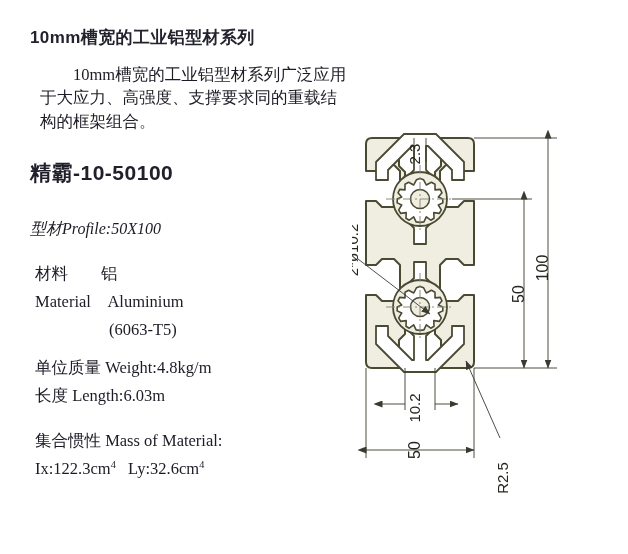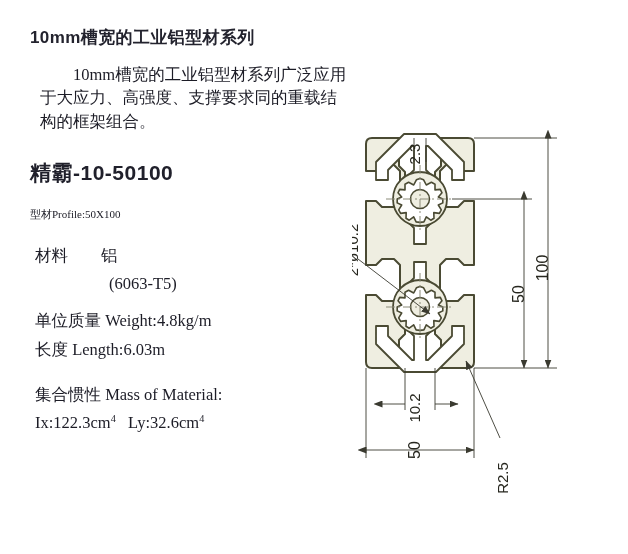--- a/index.html
+++ b/index.html
@@ -47,23 +47,24 @@
     font-family: "Liberation Sans", "DejaVu Sans", sans-serif;
     font-weight: bold;
     font-size: 21px;
     letter-spacing: 0.5px;
     margin: 26px 0 16px 0;
     color: #20202b;
     white-space: nowrap;
   }
 
   .profile-line {
-    font-size: 11px;
-    margin: 20px 0 0 0;
-    white-space: nowrap;
+    font-size: 16px;
+    margin: 32px 0 0 0;
+    white-space: nowrap;
+    font-style: italic;
   }
 
   .spec-block { margin-top: 22px; }
   .spec-block.tight { margin-top: 14px; }
 
   .spec-line {
     font-size: 16.5px;
     line-height: 1.40;
     white-space: nowrap;
     margin: 5px;
@@ -96,20 +97,21 @@
     <h1 class="doc-title">10mm槽宽的工业铝型材系列</h1>
 
     <p class="intro">10mm槽宽的工业铝型材系列广泛应用于大应力、高强度、支撑要求同的重载结构的框架组合。</p>
 
     <div class="model-code">精霸-10-50100</div>
 
     <div class="profile-line">型材Profile:50X100</div>
 
     <div class="spec-block">
       <div class="spec-line">材料　　铝</div>
+      <div class="spec-line">Material　Aluminium</div>
       <div class="spec-line indented">(6063-T5)</div>
     </div>
 
     <div class="spec-block tight">
       <div class="spec-line">单位质量 Weight:4.8kg/m</div>
       <div class="spec-line">长度 Length:6.03m</div>
     </div>
 
     <div class="spec-block">
       <div class="spec-line">集合惯性 Mass of Material:</div>

